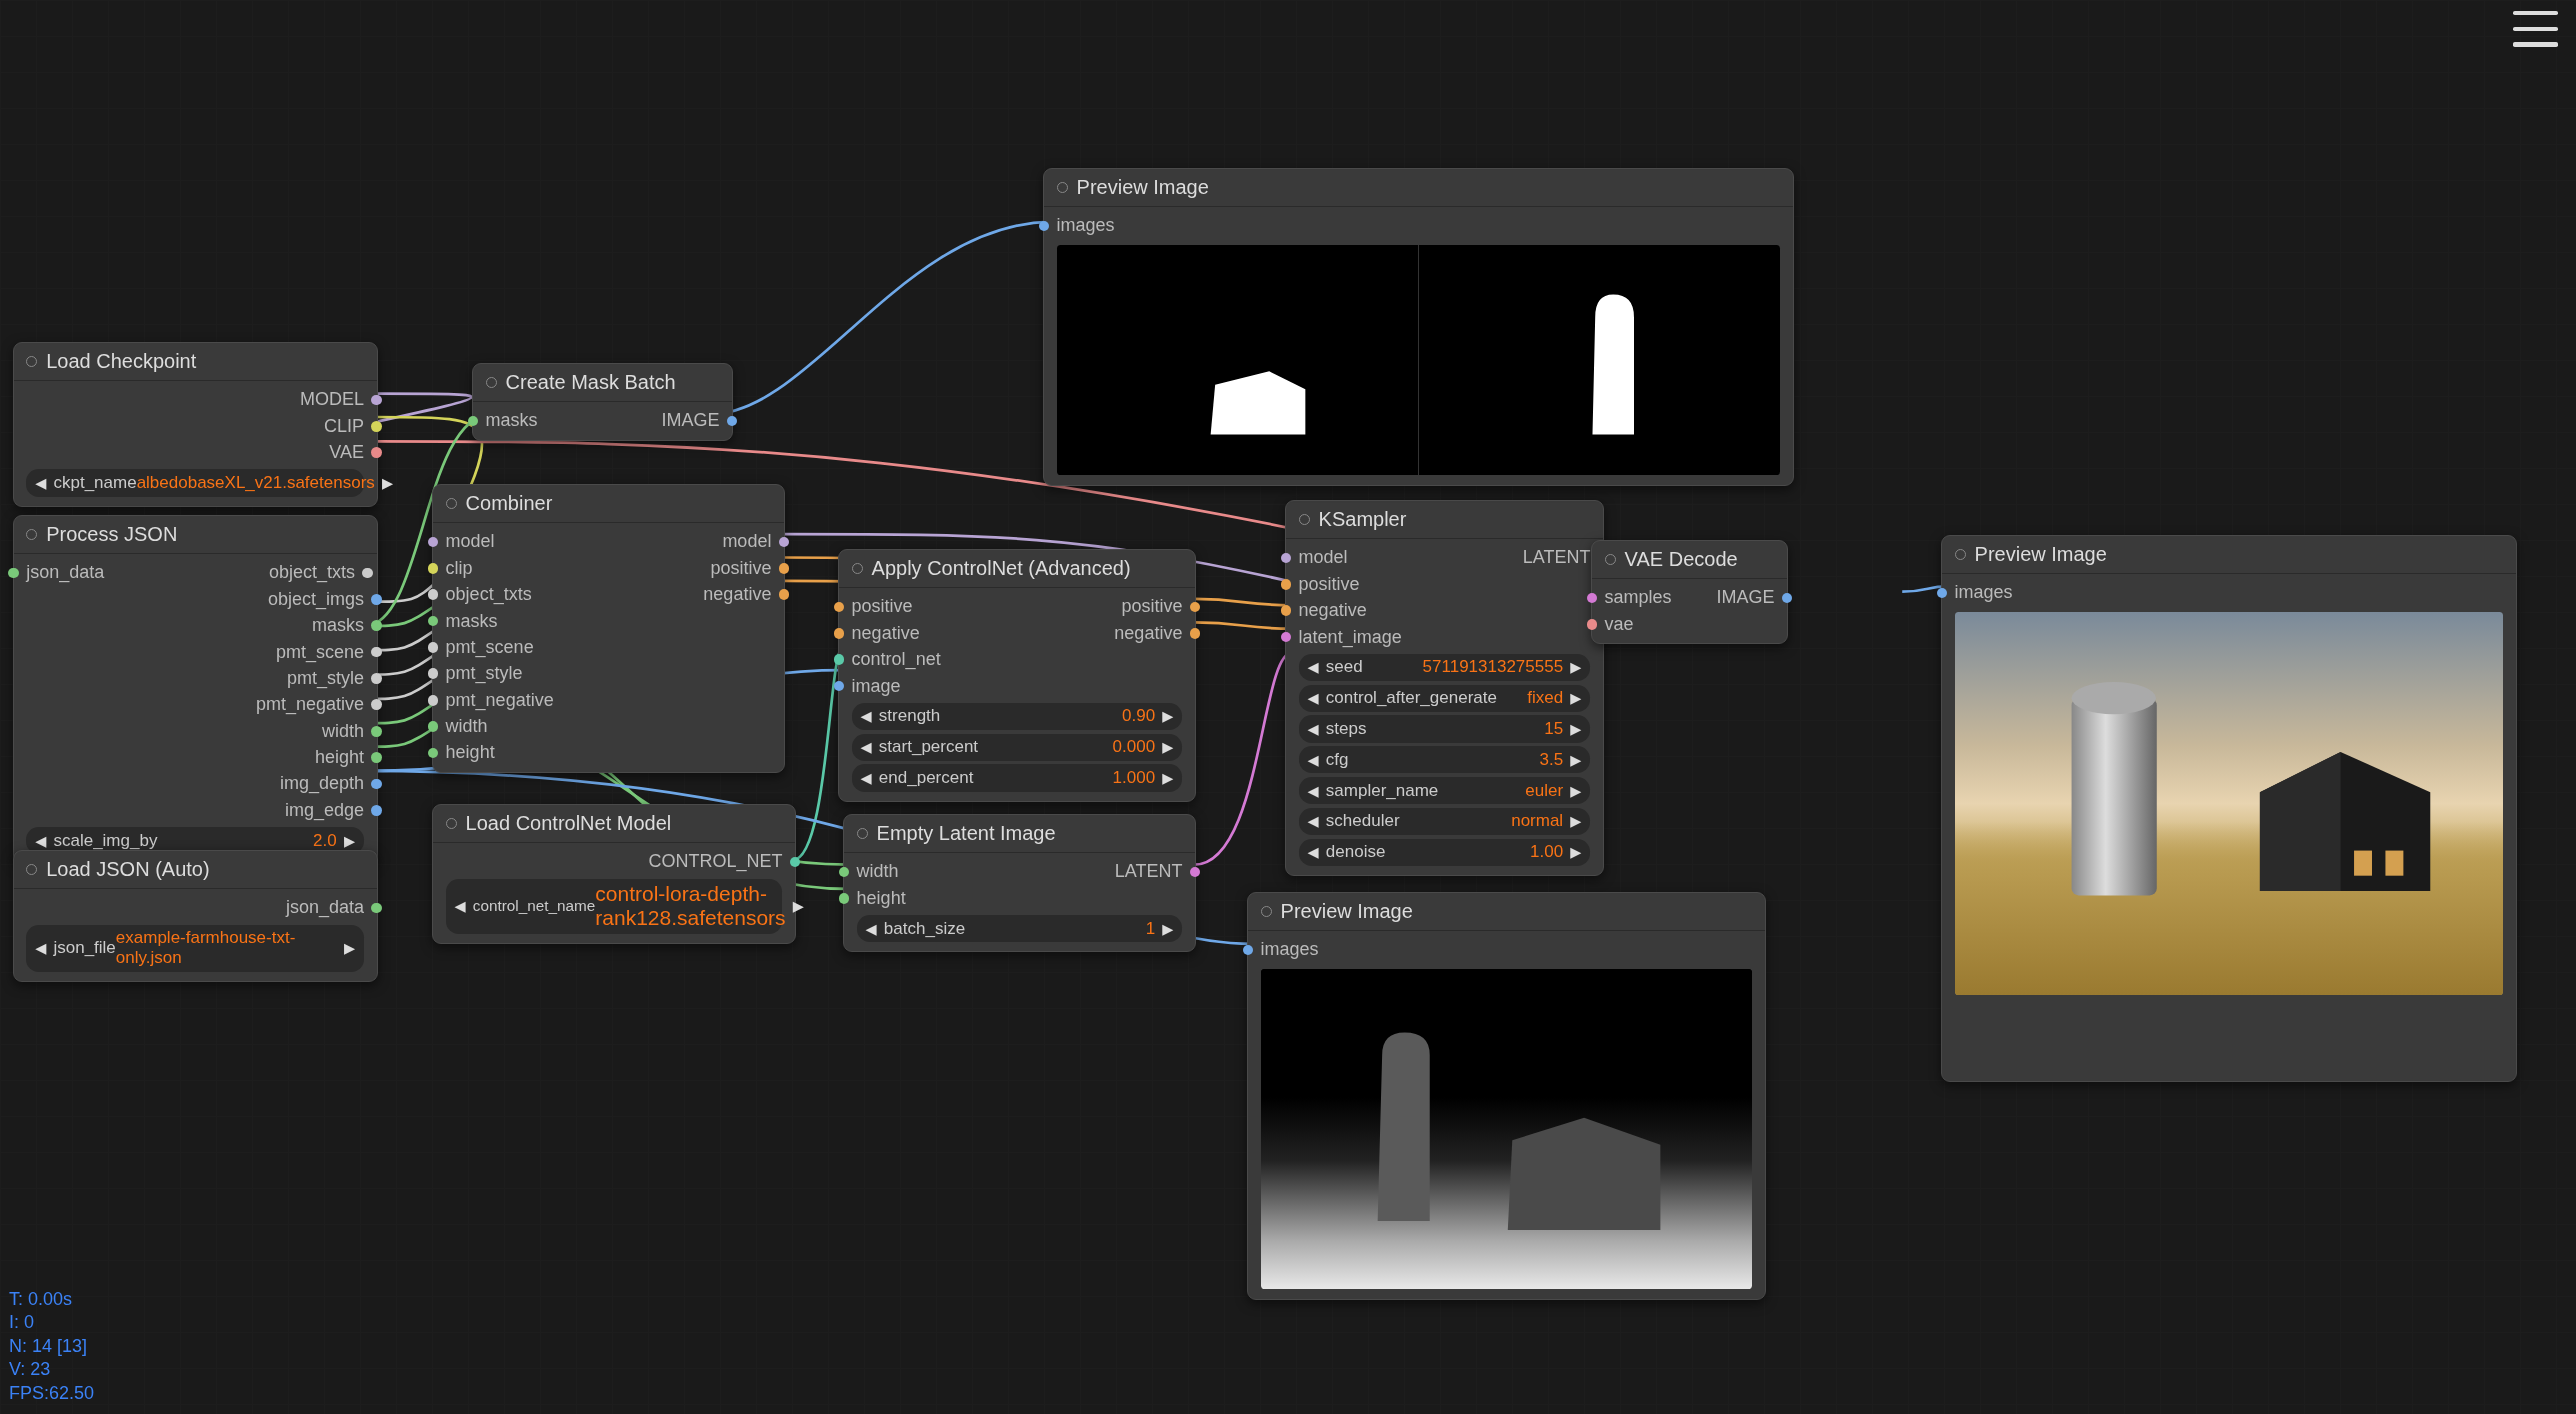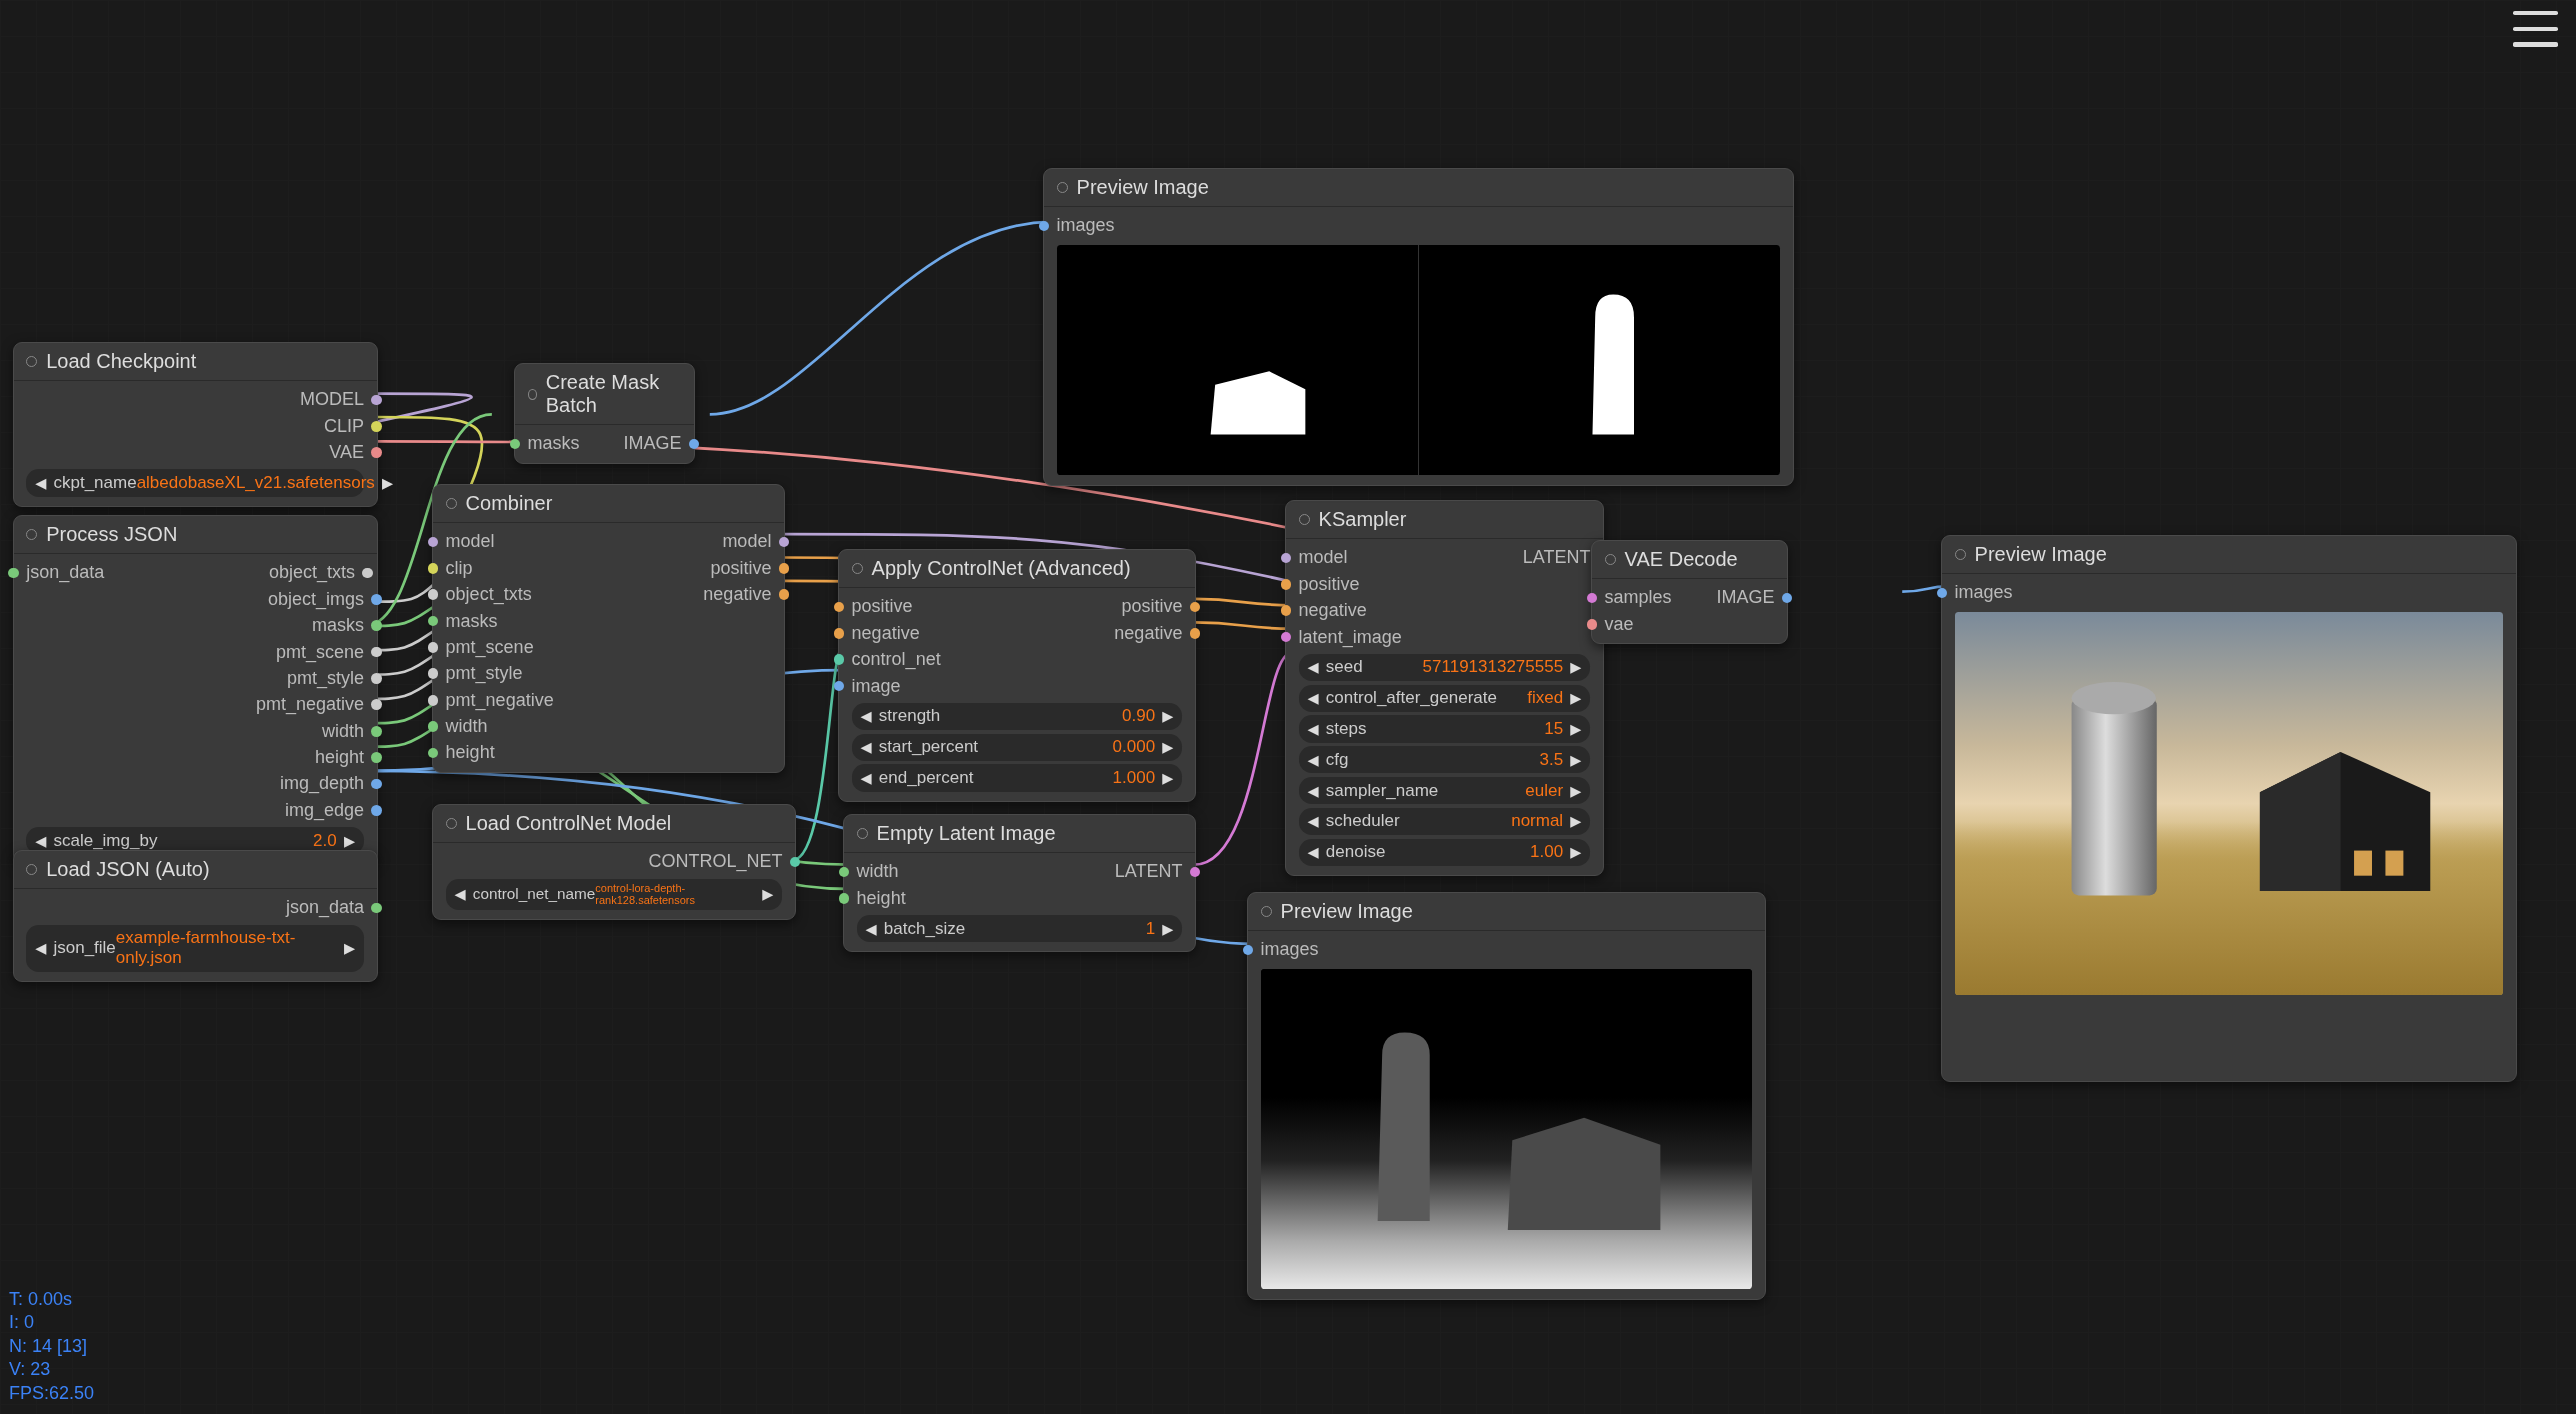--- a/index.html
+++ b/index.html
@@ -161,21 +161,21 @@
       </div>
     <div class="widget">
         <span class="arr">◀</span>
         <span class="wlabel">json_file</span>
         <span class="wval">example-farmhouse-txt-only.json</span>
         <span class="arr">▶</span>
       </div>
   </div>
 </div>
 
-<div class="node" style="left:514px;top:363px;width:181px">
+<div class="node" style="left:472px;top:363px;width:261px">
   <div class="node-header">
       <span>Create Mask Batch</span>
     </div>
   <div class="node-body">
     <div style="display:flex;justify-content:space-between">
       <div class="io-row in" style="flex:1">
           <div class="dot c-mask"></div>
           <span>masks</span>
         </div>
       <div class="io-row out" style="flex:1">
@@ -251,21 +251,21 @@
       <span>Load ControlNet Model</span>
     </div>
   <div class="node-body">
     <div class="io-row out">
         <span>CONTROL_NET</span>
         <div class="dot c-ctrl"></div>
       </div>
     <div class="widget">
         <span class="arr">◀</span>
         <span class="wlabel" style="font-size:15.3px">control_net_name</span>
-        <span class="wval" style="font-size:11px">control-lora-depth-rank128.safetensors</span>
+        <span class="wval" style="font-size:21px">control-lora-depth-rank128.safetensors</span>
         <span class="arr">▶</span>
       </div>
   </div>
 </div>
 
 <div class="node" style="left:838px;top:549px;width:358px">
   <div class="node-header">
       <span>Apply ControlNet (Advanced)</span>
     </div>
   <div class="node-body">

